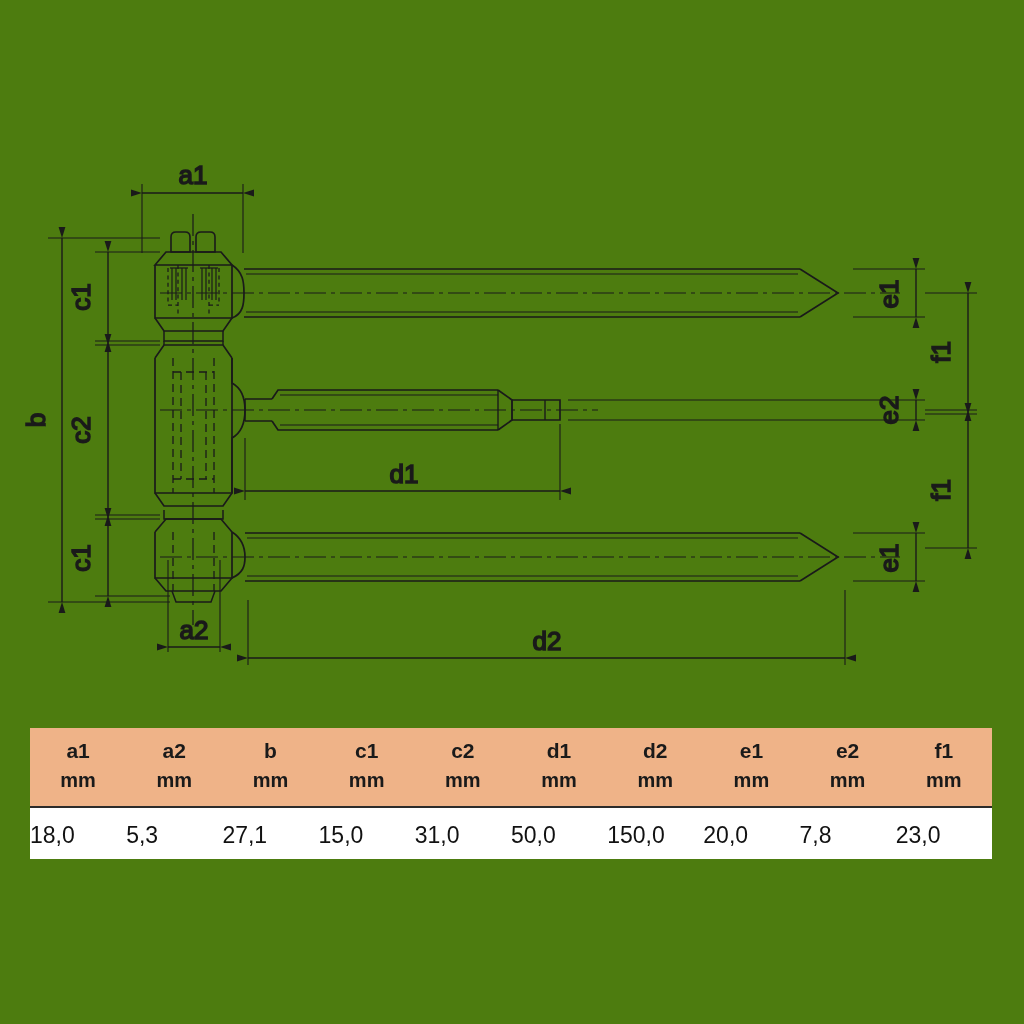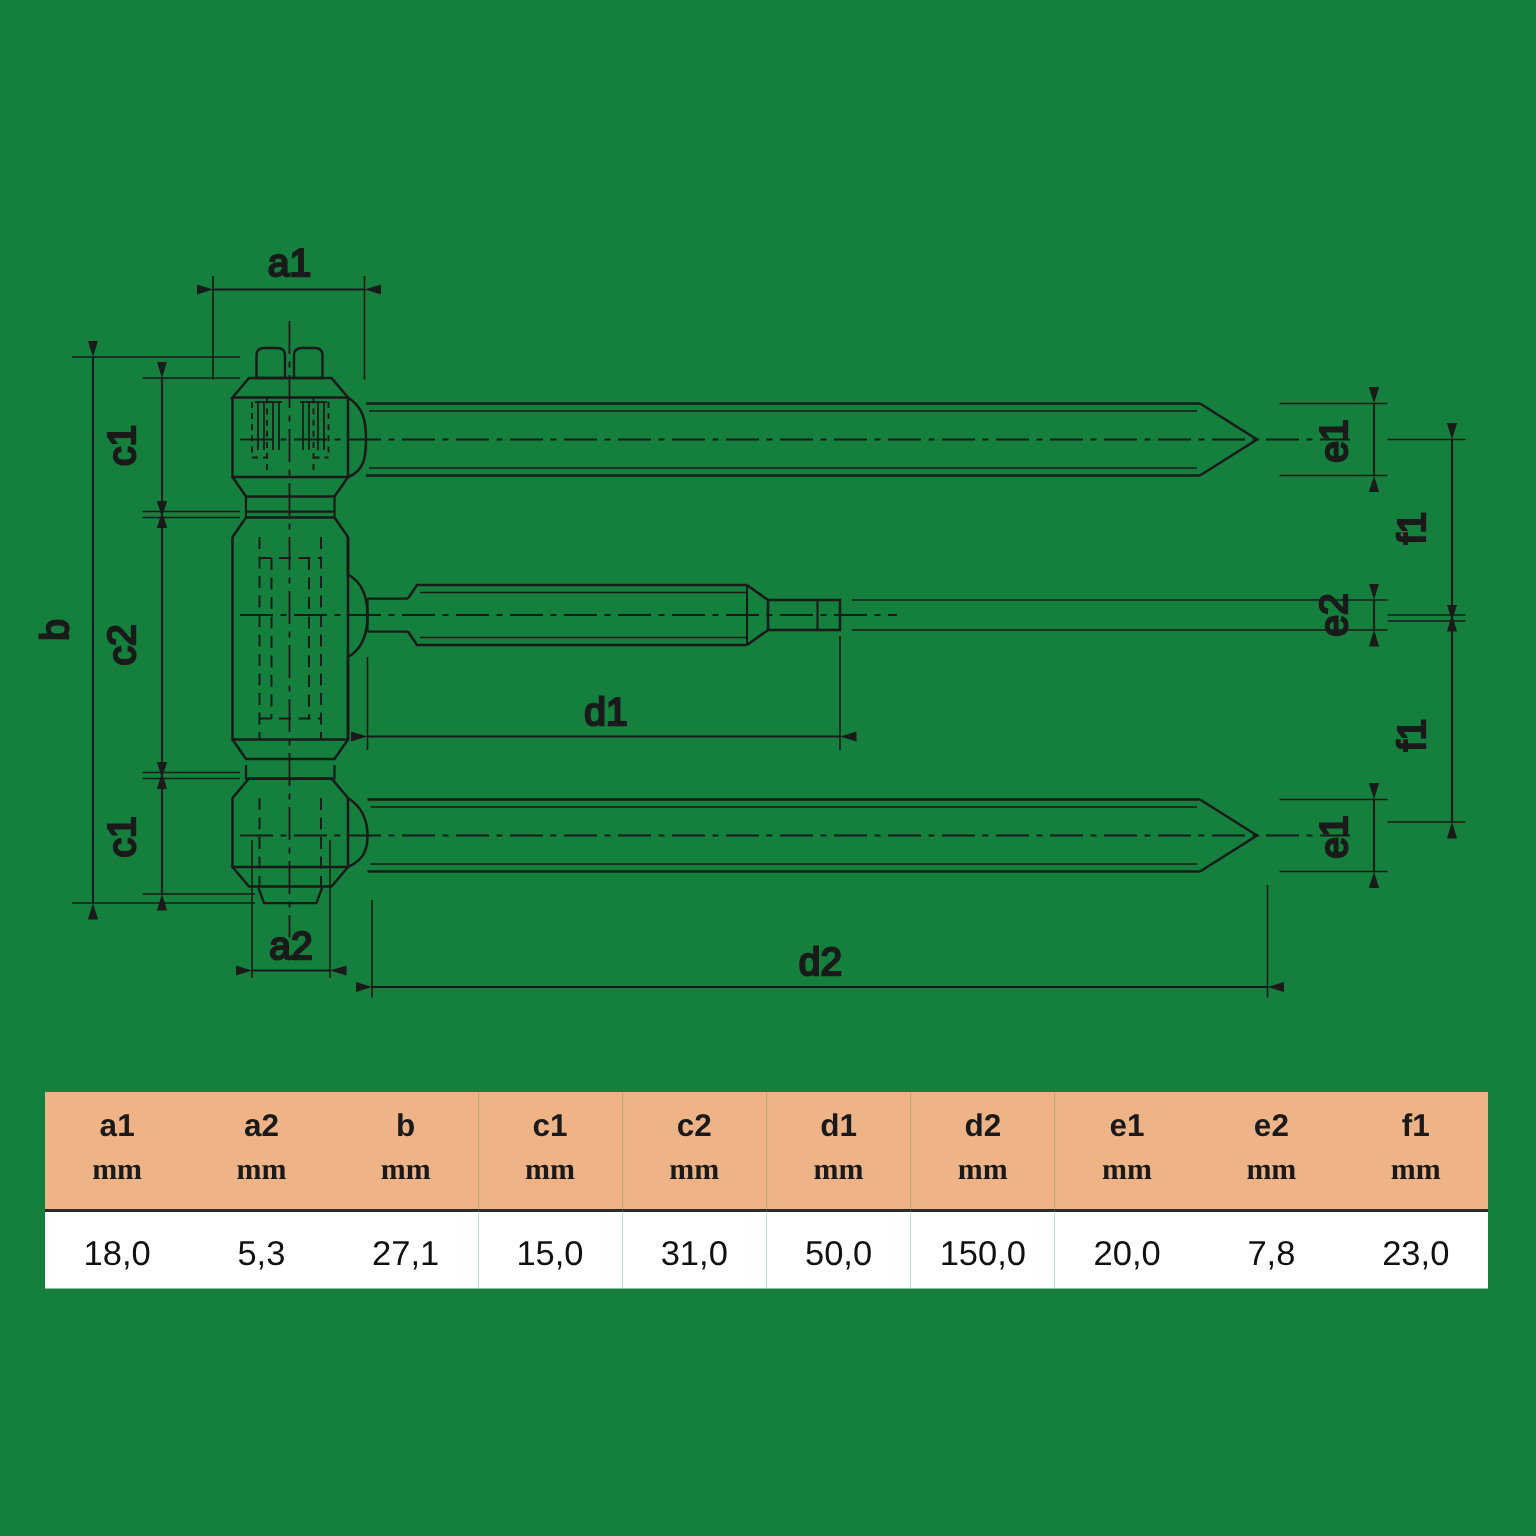--- a/index.html
+++ b/index.html
@@ -12,21 +12,21 @@
     width: 1024px;
     height: 1024px;
     font-family: "Liberation Sans", sans-serif;
     overflow: hidden;
     position: relative;
   }
   #root {
     position: relative;
     width: 1024px;
     height: 1024px;
-    background: #15803d;
+    background: #4d7c0f;
   }
   #drawing-area {
     position: absolute;
     left: 0; top: 0;
     width: 1024px;
     height: 700px;
   }
   #spec-table {
     position: absolute;
     left: 30px;
@@ -47,29 +47,27 @@
     padding: 9px 0 12px 0;
     text-align: center;
     border: none;
     letter-spacing: 0px;
   }
   .tbl th .unit {
     display: block;
     font-size: 20px;
     font-weight: bold;
     margin-top: 2px;
-    font-family: Liberation Serif, serif;
   }
   .tbl tbody tr {
     border-top: 2px solid #2b2b2b;
   }
   .tbl td {
     font-size: 23px;
     color: #111111;
-    text-align: center;
     padding: 14px 0 10px 0;
     background: #ffffff;
     border: none;
     font-weight: normal;
   }
   svg text {
     font-family: "Liberation Sans", sans-serif;
     fill: #1a1a1a;
   }
 </style>

